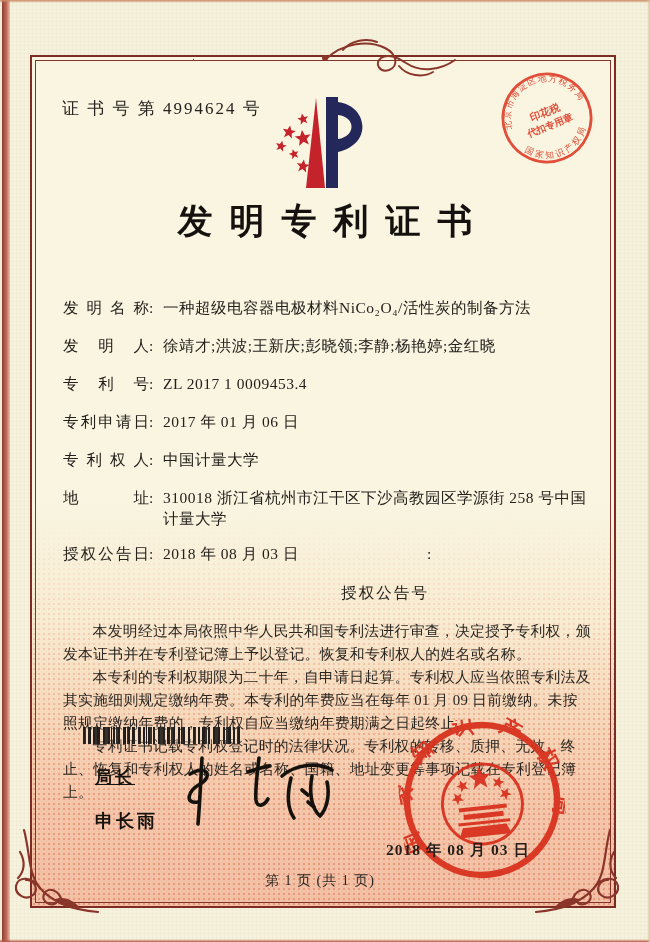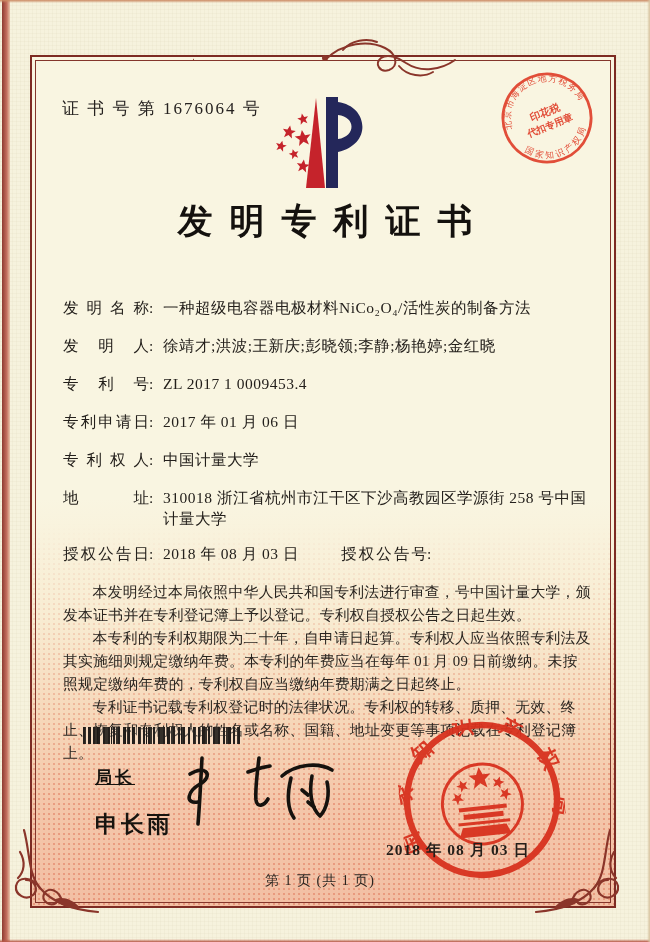--- a/index.html
+++ b/index.html
@@ -55,39 +55,39 @@
   
   .tax-stamp { position:absolute; left:499px; top:70px; transform:rotate(-22deg); opacity:.92; }
 
   
   .content { position:absolute; left:63px; top:297px; width:528px; }
   .frow { display:flex; align-items:flex-start; font-size:15.5px; line-height:21px; margin-bottom:17px; color:#24201c; }
   .flabel { width:86px; text-align:justify; text-align-last:justify; flex:0 0 86px; }
   .fcolon { width:14px; flex:0 0 14px; text-align:left; }
   .fvalue { flex:1 1 auto; letter-spacing:.5px; }
   .frow.double .fvalue1 { flex:0 0 166px; letter-spacing:.5px; }
-  .frow.double .flabel2 { width:86px; flex:0 0 86px; text-align:justify; text-align-last:justify; margin-left:12px; }
+  .frow.double .flabel2 { width:86px; flex:0 0 86px; text-align:justify; text-align-last:justify; margin-left:12px;margin-top:39px; }
   .frow.addr { margin-bottom:14px; }
 
   .paras { margin-top:6px; font-size:14.8px; line-height:23px; color:#2a2520; }
   .paras p { text-indent:2em; letter-spacing:.3px; }
 
   
   .barcode { position:absolute; left:83px; top:727px; width:158px; height:17px;
     background:
       repeating-linear-gradient(90deg,#241f1c 0 2px, transparent 2px 5px),
       repeating-linear-gradient(90deg,#35302a 0 3px, transparent 3px 11px),
       repeating-linear-gradient(90deg,#1d1a17 0 1px, transparent 1px 7px);
     background-color:rgba(250,240,225,.25);
   }
 
   
   .director-title { position:absolute; left:95px; top:766px; font-size:17px; font-weight:bold;
                     font-family:"Liberation Sans","DejaVu Sans",sans-serif; color:#17140f; letter-spacing:3px;text-decoration:underline;}
-  .director-name  { position:absolute; left:95px; top:809px; font-size:23px; font-weight:bold;
+  .director-name  { position:absolute; left:95px; top:809px; font-size:18px; font-weight:bold;
                     font-family:Liberation Serif, serif; color:#17140f; letter-spacing:3px;}
   .signature { position:absolute; left:160px; top:752px; }
   .main-seal { position:absolute; left:400px; top:718px; transform:rotate(-6deg); opacity:.95; }
   .seal-date { position:absolute; left:386px; top:840px; font-size:15.5px; font-weight:bold;
                color:#241f1a; letter-spacing:1px; z-index:5; }
   .footer { position:absolute; left:0; top:872px; width:640px; text-align:center;
             font-size:14px; color:#2a2520; letter-spacing:1px; }
 </style>
 </head>
 <body>
@@ -131,21 +131,21 @@
   <svg class="ornament orn-br" width="100" height="100" viewBox="0 0 100 100">
     <g stroke="#8a352a" fill="none" stroke-width="2.2" stroke-linecap="round">
       <path d="M18,8 C24,30 22,52 34,66 C46,80 66,88 92,90"></path>
       <path d="M34,66 C26,54 12,54 10,64 C9,73 20,79 27,73 C33,68 29,58 20,58"></path>
       <path d="M56,80 C54,68 42,64 38,72 C35,79 44,85 50,81"></path>
       <path d="M74,86 C66,76 54,74 48,78 C56,84 66,88 74,86 Z" fill="#8a352a" stroke="none"></path>
       <path d="M14,30 C20,40 18,50 12,56"></path>
     </g>
   </svg>
 
-  <div class="cert-no">证 书 号 第 1676064 号</div>
+  <div class="cert-no">证 书 号 第 4994624 号</div>
 
   <svg class="logo" width="96" height="100" viewBox="0 0 96 100">
     <defs>
       <path id="st" d="M0,-5 L1.5,-1.6 L5,-1.6 L2.2,0.9 L3.1,4.6 L0,2.4 L-3.1,4.6 L-2.2,0.9 L-5,-1.6 L-1.5,-1.6 Z"></path>
     </defs>
     <polygon points="40,6 49,96 30,96" fill="#c5232b"></polygon>
     <rect x="50" y="5" width="12" height="91" fill="#24275a"></rect>
     <path d="M62,10 C92,14 97,52 62,60 L62,47 C80,44 80,25 62,23 Z" fill="#24275a"></path>
     <g fill="#c5232b">
       <use href="#st" transform="translate(27,27) scale(1.1) rotate(-12)"></use>
@@ -213,21 +213,21 @@
 
     <div class="frow double">
       <span class="flabel">授权公告日</span>
       <span class="fcolon">:</span>
       <span class="fvalue fvalue1">2018 年 08 月 03 日</span>
       <span class="flabel2">授权公告号</span>
       <span class="fcolon">:</span>
     </div>
 
     <div class="paras">
-      <p>本发明经过本局依照中华人民共和国专利法进行审查，号中国计量大学，颁发本证书并在专利登记簿上予以登记。专利权自授权公告之日起生效。</p>
+      <p>本发明经过本局依照中华人民共和国专利法进行审查，决定授予专利权，颁发本证书并在专利登记簿上予以登记。恢复和专利权人的姓名或名称。</p>
       <p>本专利的专利权期限为二十年，自申请日起算。专利权人应当依照专利法及其实施细则规定缴纳年费。本专利的年费应当在每年 01 月 09 日前缴纳。未按照规定缴纳年费的，专利权自应当缴纳年费期满之日起终止。</p>
       <p>专利证书记载专利权登记时的法律状况。专利权的转移、质押、无效、终止、恢复和专利权人的姓名或名称、国籍、地址变更等事项记载在专利登记簿上。</p>
     </div>
   </div>
 
   <div class="barcode"></div>
 
   <div class="director-title">局长</div>
   <div class="director-name">申长雨</div>
 

